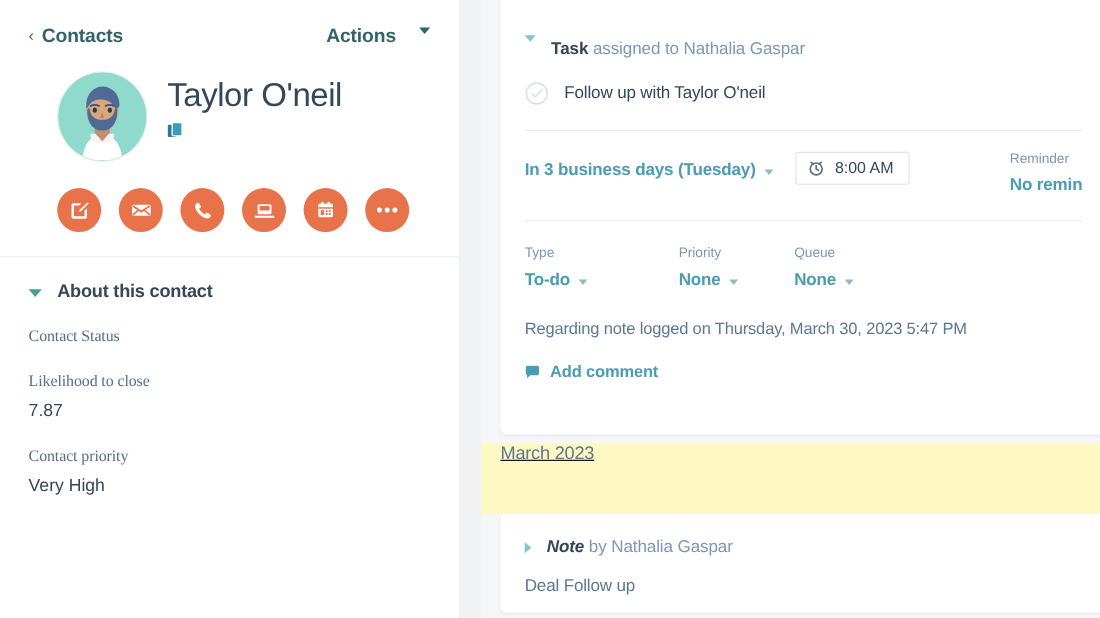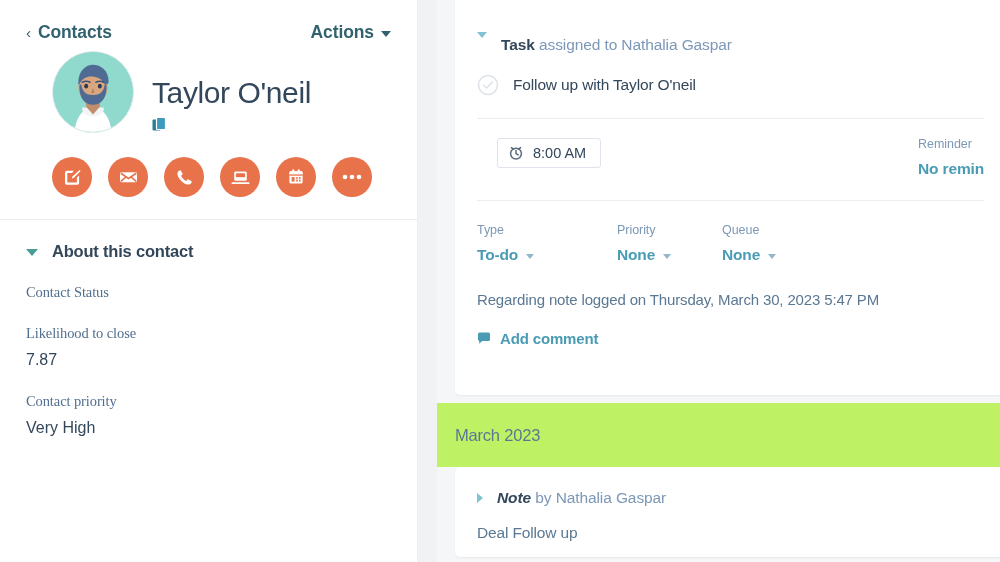--- a/index.html
+++ b/index.html
@@ -19,32 +19,32 @@
   }
   .sb-top { padding: 22px 26px 0 26px; }
   .sb-nav { display: flex; align-items: center; justify-content: space-between; }
   .back-link {
     display: flex; align-items: center; gap: 7px;
     color: #33626f; font-size: 17.5px; font-weight: 700; cursor: pointer;
     letter-spacing: -.1px;
   }
   .back-chev { font-size: 15px; font-weight: 400; color: #33626f; line-height: 1; }
   .actions-btn {
-    display: flex; align-items: center; gap: 7px;
+    display: flex; align-items: flex-start; gap: 21px;
     color: #33626f; font-size: 17.5px; font-weight: 700; cursor: pointer;
     letter-spacing: -.1px;
   }
   .caret-dn {
     width: 0; height: 0; border-left: 5px solid transparent;
     border-right: 5px solid transparent; border-top: 6px solid #33626f;
     margin-top: 3px;
   }
 
   
-  .identity { display: flex; align-items: flex-end; gap: 18px; margin-top: 8px; padding: 0 26px; }
+  .identity { display: flex; align-items: flex-start; gap: 18px; margin-top: 22px; padding: 0 26px; }
   .avatar {
     width: 82px; height: 82px; border-radius: 50%;
     background: #8fd9cd; flex: 0 0 82px; overflow: hidden;
     position: relative; border: 1px solid #e3eceb;
   }
   .avatar svg { display: block; width: 100%; height: 100%; }
   .ident-text { padding-top: 5px; min-width: 0; }
   .contact-name {
     font-size: 30px; color: #33475b; font-weight: 400;
     letter-spacing: -.4px; line-height: 1.12; white-space: nowrap;
@@ -140,22 +140,22 @@
     font-size: 15px; color: #5b7893; letter-spacing: -.15px;
   }
   .add-comment {
     padding: 0 22px; margin-top: 22px;
     display: flex; align-items: center; gap: 9px;
     font-size: 15px; color: #4a9cb5; font-weight: 700; cursor: pointer; letter-spacing: -.15px;
   }
   .add-comment svg { display: block; }
 
   .month-band {
-    height: 64px; display: flex; align-items: center;
-    padding-left: 18px; background: #bef264;
+    height: 64px; display: flex; align-items: flex-start;
+    padding-left: 18px; background: #fef9c3; text-decoration: underline;
   }
   .month-label { font-size: 16.5px; color: #5b7893; letter-spacing: -.2px; }
 
   .card-note { padding: 22px 0 0 0; height: 90px; }
   .note-head { display: flex; align-items: center; gap: 14px; padding: 0 22px; }
   .note-title { font-size: 15.5px; color: #7c98b6; letter-spacing: -.1px; }
   .note-title b { color: #33475b; font-weight: 700; font-style: italic; }
   .note-body { padding: 0 22px; margin-top: 17px; font-size: 15.5px; color: #5b7893; letter-spacing: -.15px; }
 </style>
 </head>
@@ -297,20 +297,24 @@
           <path d="M6.8 11.2 L9.6 14 L15.2 8.2" fill="none" stroke="#dde3e9" stroke-width="1.6" stroke-linecap="round" stroke-linejoin="round"></path>
         </svg>
         <span class="task-name">Follow up with Taylor O'neil</span>
       </div>
 
       <div class="hr-light"></div>
 
       <div class="field-grid">
         <div class="fld">
           <div class="due-wrap">
+            <div class="fld-value">
+              <span>In 3 business days (Tuesday)</span>
+              <span class="caret-tl"></span>
+            </div>
             <div class="time-box">
               <svg width="14" height="14" viewBox="0 0 14 14">
                 <circle cx="7" cy="7.6" r="5.4" fill="none" stroke="#5b6b7c" stroke-width="1.5"></circle>
                 <path d="M7 4.6 V7.6 L9.2 8.9" fill="none" stroke="#5b6b7c" stroke-width="1.5" stroke-linecap="round"></path>
                 <path d="M2.4 1.6 L4.6 3.2 M11.6 1.6 L9.4 3.2" stroke="#5b6b7c" stroke-width="1.5" stroke-linecap="round"></path>
               </svg>
               <span>8:00 AM</span>
             </div>
           </div>
         </div>

